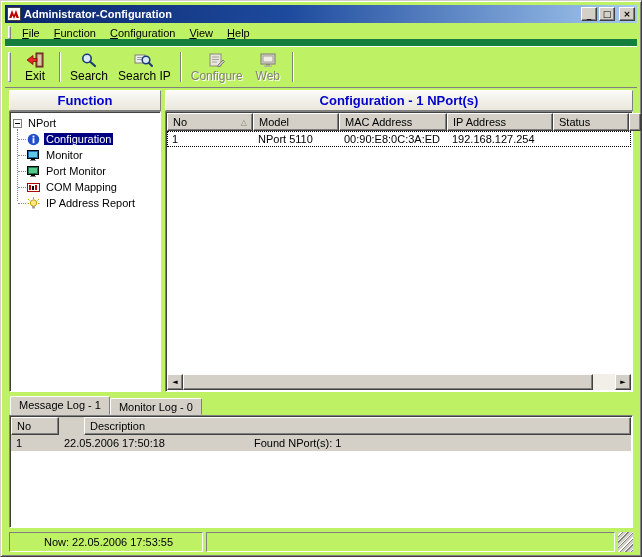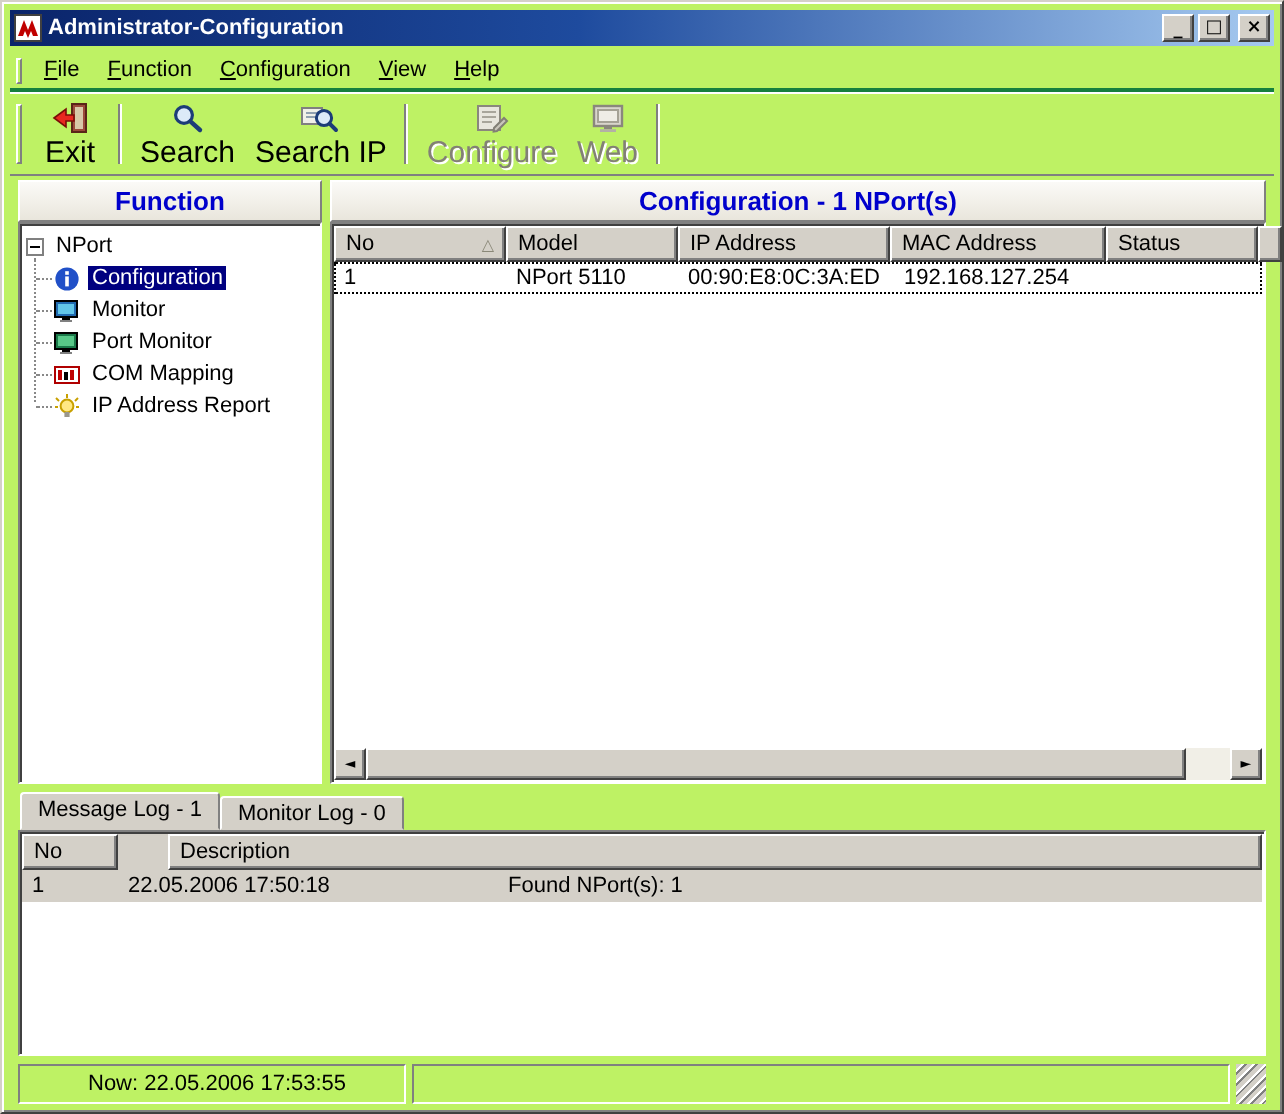--- a/index.html
+++ b/index.html
@@ -36,21 +36,21 @@
     font-size:9px; line-height:10px; font-weight:bold; color:#000;
     display:flex; align-items:center; justify-content:center;
     font-family:"DejaVu Sans", sans-serif;
     padding:0; cursor:default;
   }
   .winbtn.min { align-items:flex-end; }
   
   .menubar {
     margin-top:3px; height:20px; flex:0 0 20px;
     display:flex; align-items:center;
-    border-bottom:2px solid #15803d;
+    border-bottom:7px solid #15803d;
     padding-left:2px;
   }
   .grip {
     width:3px; height:13px; margin:0 4px 0 1px;
     border:1px solid; border-color:#fff #808080 #808080 #fff;
   }
   .menu-item { padding:2px 7px; }
   
   .toolbar {
     height:42px; flex:0 0 42px;
@@ -58,21 +58,21 @@
     border-bottom:1px solid #808080;
     display:flex; align-items:center;
     padding-left:2px;
   }
   .grip.tall { height:30px; }
   .tbtn {
     min-width:40px; height:37px;
     background:transparent; border:none;
     display:flex; flex-direction:column; align-items:center; justify-content:center;
     gap:1px; padding:2px 5px 1px;
-    font-family:inherit; font-size:15px; color:#000; cursor:default;
+    font-family:inherit; font-size:12px; color:#000; cursor:default;
   }
   .tbtn.disabled { color:#828076; text-shadow:1px 1px 0 #fff; }
   .ticon { height:16px; display:flex; align-items:center; }
   .tsep {
     width:2px; height:30px; margin:0 4px;
     border-left:1px solid #808080; border-right:1px solid #fff;
   }
   
   .content { flex:1; display:flex; flex-direction:column; padding:0 4px; min-height:0; }
   .main-row { flex:1; display:flex; margin-top:2px; min-height:0; }
@@ -368,25 +368,25 @@
         </div>
         <div class="table-box sunken">
           <div class="thead">
             <div class="th c-no">
               <span>No</span>
               <span class="sort">△</span>
             </div>
             <div class="th c-model">
               <span>Model</span>
             </div>
+            <div class="th c-mac">
+              <span>MAC Address</span>
+            </div>
             <div class="th c-ip">
               <span>IP Address</span>
-            </div>
-            <div class="th c-mac">
-              <span>MAC Address</span>
             </div>
             <div class="th c-status">
               <span>Status</span>
             </div>
             <div class="th c-fill"></div>
           </div>
           <div class="tbody">
             <div class="trow focused">
               <div class="td c-no">1</div>
               <div class="td c-model">NPort 5110</div>

